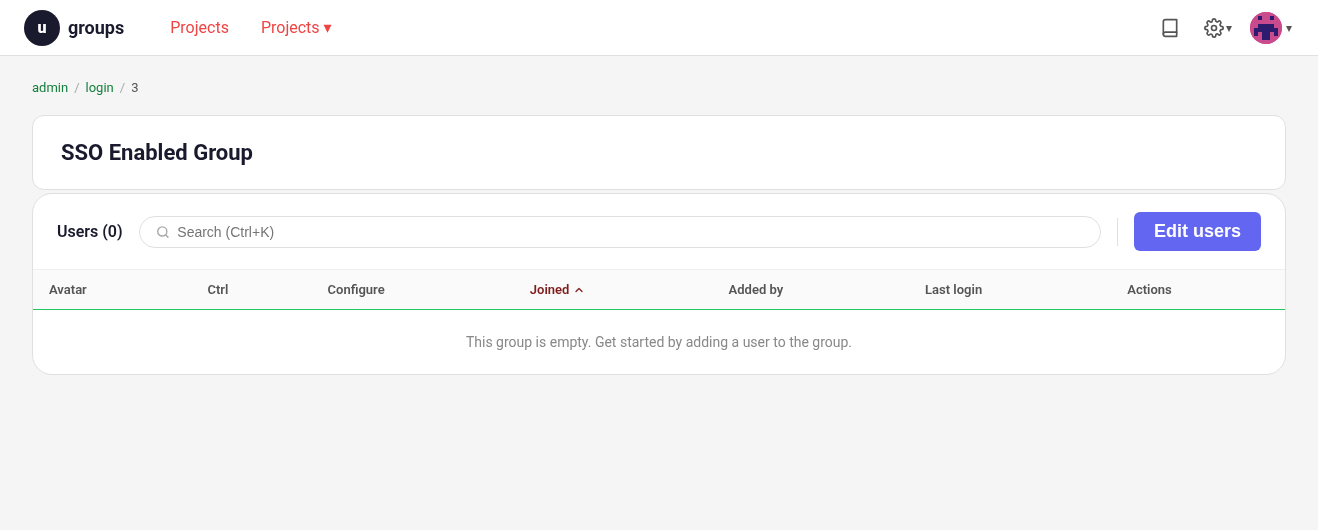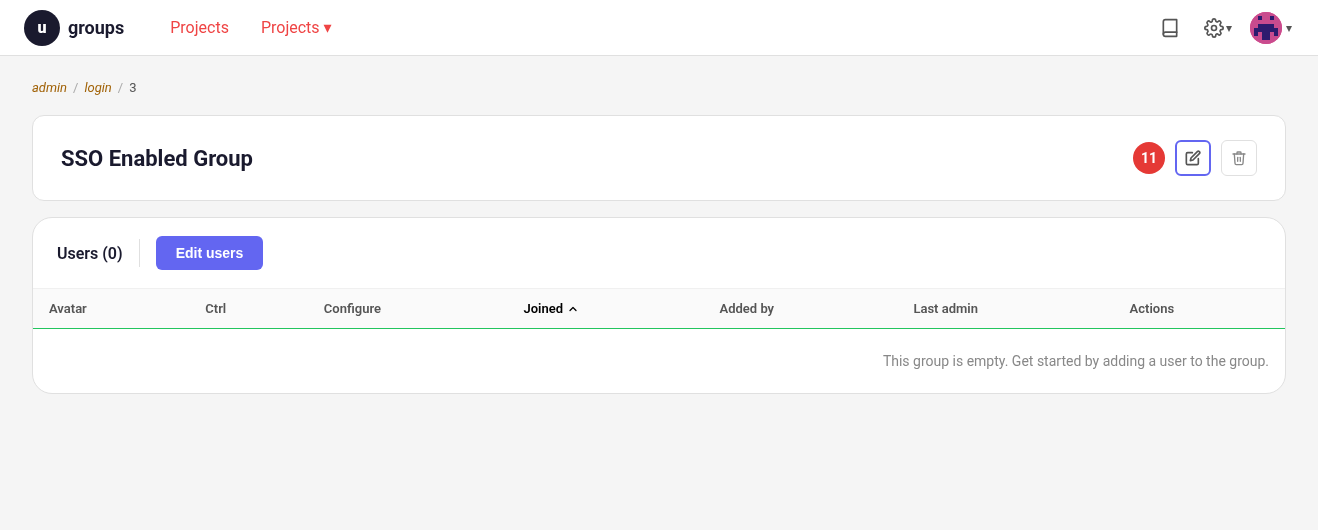--- a/index.html
+++ b/index.html
@@ -113,38 +113,37 @@
       padding: 24px 32px;
     }
     .breadcrumb {
       display: flex;
       align-items: center;
       gap: 6px;
       margin-bottom: 20px;
       font-size: 13px;
     }
     .breadcrumb a {
-      color: #a16207;
+      color: #15803d;
       text-decoration: none;
-      font-style: italic;
     }
     .breadcrumb-sep {
       color: #aaa;
     }
     .breadcrumb-current {
       color: #555;
     }
 
     
     .card {
       background: #fff;
       border-radius: 12px;
       border: 1px solid #e0e0e0;
       padding: 24px 28px;
-      margin-bottom: 16px;
+      margin-bottom: 3px;
     }
     .card-header {
       display: flex;
       align-items: center;
       justify-content: space-between;
     }
     .group-title {
       font-size: 22px;
       font-weight: 700;
       color: #1a1a2e;
@@ -238,55 +237,55 @@
       width: 1px;
       height: 28px;
       background: #e0e0e0;
     }
     .edit-users-btn {
       background: #6366f1;
       color: #fff;
       border: none;
       border-radius: 6px;
       padding: 9px 20px;
-      font-size: 14px;
+      font-size: 18px;
       font-weight: 600;
       cursor: pointer;
       white-space: nowrap;
     }
 
     
     .users-table {
       width: 100%;
       border-collapse: collapse;
     }
     .users-table th {
       padding: 12px 16px;
       text-align: left;
       font-size: 13px;
       font-weight: 600;
       color: #555;
       background: #fafafa;
       border-bottom: 1px solid #22c55e;
     }
     .users-table th.col-joined {
-      color: #000000;
+      color: #7f1d1d;
     }
     .joined-header {
       display: flex;
       align-items: center;
       gap: 4px;
     }
     .users-table td {
       padding: 16px;
       color: #555;
       font-size: 14px;
     }
     .empty-row td {
-      text-align: right;
+      text-align: center;
       color: #888;
       padding: 24px 16px;
       font-size: 14px;
     }
   </style>
 </head>
 <body>
 
 <nav class="navbar">
   <div class="navbar-brand">
@@ -342,64 +341,53 @@
     <a href="#">admin</a>
     <span class="breadcrumb-sep">/</span>
     <a href="#">login</a>
     <span class="breadcrumb-sep">/</span>
     <span class="breadcrumb-current">3</span>
   </div>
 
   <div class="card">
     <div class="card-header">
       <h1 class="group-title">SSO Enabled Group</h1>
-      <div class="card-actions">
-        <div class="badge-count">11</div>
-        <button class="icon-btn" title="Edit group">
-          <svg width="16" height="16" viewBox="0 0 24 24" fill="none" stroke="currentColor" stroke-width="2.5" stroke-linecap="round" stroke-linejoin="round">
-            <path d="M11 4H4a2 2 0 0 0-2 2v14a2 2 0 0 0 2 2h14a2 2 0 0 0 2-2v-7"></path>
-            <path d="M18.5 2.5a2.121 2.121 0 0 1 3 3L12 15l-4 1 1-4 9.5-9.5z"></path>
-          </svg>
-        </button>
-        <button class="delete-btn" title="Delete group">
-          <svg width="16" height="16" viewBox="0 0 24 24" fill="none" stroke="currentColor" stroke-width="2" stroke-linecap="round" stroke-linejoin="round">
-            <polyline points="3 6 5 6 21 6"></polyline>
-            <path d="M19 6l-1 14a2 2 0 0 1-2 2H8a2 2 0 0 1-2-2L5 6"></path>
-            <path d="M10 11v6"></path>
-            <path d="M14 11v6"></path>
-            <path d="M9 6V4a1 1 0 0 1 1-1h4a1 1 0 0 1 1 1v2"></path>
-          </svg>
-        </button>
-      </div>
     </div>
   </div>
 
   <div class="users-card">
     <div class="users-header">
       <span class="users-title">Users (0)</span>
+      <div class="search-bar">
+        <svg class="search-icon" width="14" height="14" viewBox="0 0 24 24" fill="none" stroke="currentColor" stroke-width="2.5" stroke-linecap="round" stroke-linejoin="round">
+          <circle cx="11" cy="11" r="8"></circle>
+          <line x1="21" y1="21" x2="16.65" y2="16.65"></line>
+        </svg>
+        <input type="text" placeholder="Search (Ctrl+K)" style="">
+      </div>
       <div class="divider-v"></div>
       <button class="edit-users-btn">Edit users</button>
     </div>
 
     <table class="users-table">
       <thead>
         <tr>
           <th>Avatar</th>
           <th>Ctrl</th>
           <th>Configure</th>
           <th class="col-joined">
             <div class="joined-header">
               <span>Joined</span>
               <svg width="12" height="12" viewBox="0 0 24 24" fill="none" stroke="currentColor" stroke-width="2.5" stroke-linecap="round" stroke-linejoin="round">
                 <polyline points="18 15 12 9 6 15"></polyline>
               </svg>
             </div>
           </th>
           <th>Added by</th>
-          <th>Last admin</th>
+          <th>Last login</th>
           <th>Actions</th>
         </tr>
       </thead>
       <tbody>
         <tr class="empty-row">
           <td colspan="7">This group is empty. Get started by adding a user to the group.</td>
         </tr>
       </tbody>
     </table>
   </div>

